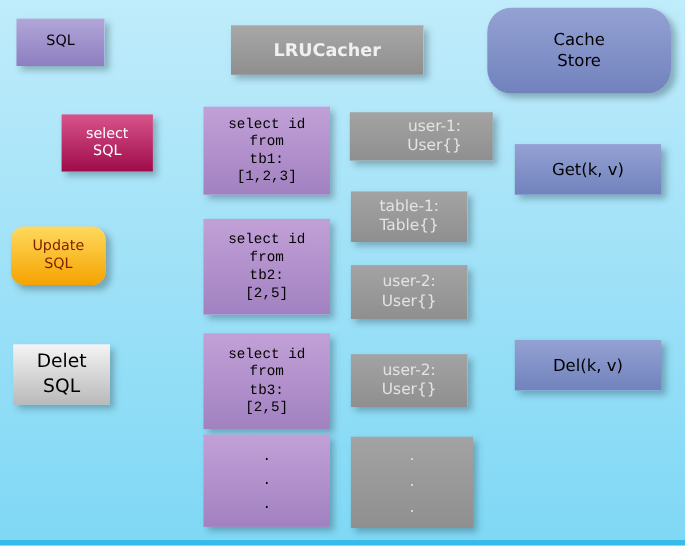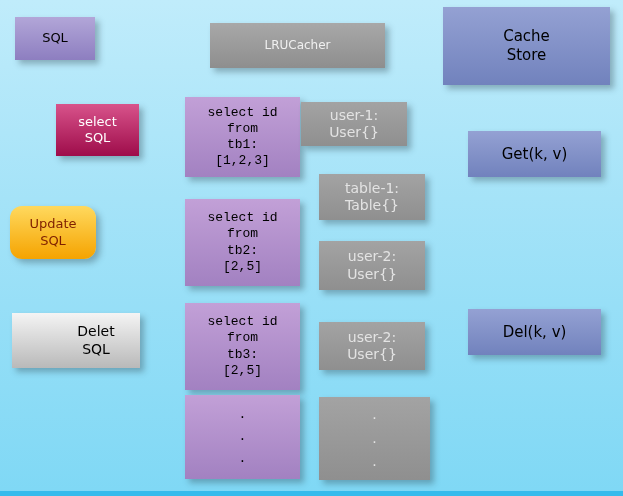--- a/index.html
+++ b/index.html
@@ -22,23 +22,23 @@
     text-align: center;
     white-space: pre-line;
     line-height: 1.25;
     box-shadow: 4px 4px 6px rgba(40, 60, 70, 0.35);
     color: #000;
   }
   
   .sql-purple   { background: linear-gradient(180deg, #b2a6d8 0%, #8d7ec0 100%); font-size: 13px; }
   .crimson      { background: linear-gradient(180deg, #d8538b 0%, #9e0c4a 100%); color: #ffffff; font-size: 13px; margin-left: 43px; }
   .orange       { background: linear-gradient(180deg, #ffd95e 0%, #f5a300 100%); color: #7f1f00; font-size: 13px; }
-  .silver       { background: linear-gradient(180deg, #f4f4f4 0%, #b9b9b9 100%); color: #000; font-size: 14px; padding-left: 40px; }
+  .silver       { background: linear-gradient(180deg, #f4f4f4 0%, #b9b9b9 100%); color: #000; font-size: 17px; }
   
-  .cacher-gray  { background: linear-gradient(180deg, #a8a8a8 0%, #8e8e8e 100%); color: #f0f0f0; font-size: 12px; }
+  .cacher-gray  { background: linear-gradient(180deg, #a8a8a8 0%, #8e8e8e 100%); color: #f0f0f0; font-size: 16px; font-weight: bold; }
   .query-violet { background: linear-gradient(180deg, #c2a0d7 0%, #a281c1 100%); color: #000; font-size: 13px; font-family: Liberation Mono, monospace; }
   .entry-gray   { background: linear-gradient(180deg, #a3a3a3 0%, #8f8f8f 100%); color: #e3e3e3; font-size: 14px; }
   
   .store-blue   { background: linear-gradient(180deg, #94a1d3 0%, #7182bd 100%); color: #000; font-size: 15px; }
   .dots { line-height: 1.7; }
   .bottom-strip {
     position: absolute;
     left: 0; bottom: 0;
     width: 100%; height: 5px;
     background: #35bbec;
@@ -74,37 +74,37 @@
 
   <div class="box query-violet" style="left:185px; top:303px; width:115px; height:87px;">select id
 from
 tb3:
 [2,5]</div>
 
   <div class="box query-violet dots" style="left:185px; top:395px; width:115px; height:84px;">.
 .
 .</div>
 
-  <div class="box entry-gray" style="left:301px; top:102px; width:106px; height:44px;">user-1:
+  <div class="box entry-gray" style="left:318px; top:102px; width:106px; height:44px;padding-left:24px;">user-1:
 User{}</div>
 
   <div class="box entry-gray" style="left:319px; top:174px; width:106px; height:46px;">table-1:
 Table{}</div>
 
   <div class="box entry-gray" style="left:319px; top:241px; width:106px; height:49px;">user-2:
 User{}</div>
 
   <div class="box entry-gray" style="left:319px; top:322px; width:106px; height:48px;">user-2:
 User{}</div>
 
   <div class="box entry-gray dots" style="left:319px; top:397px; width:111px; height:83px;">.
 .
 .</div>
 
-  <div class="box store-blue" style="left:443px; top:7px; width:167px; height:78px;">Cache
+  <div class="box store-blue" style="left:443px; top:7px; width:167px; height:78px;border-radius:22px;">Cache
 Store</div>
 
   <div class="box store-blue" style="left:468px; top:131px; width:133px; height:46px;">Get(k, v)</div>
 
 
   <div class="box store-blue" style="left:468px; top:309px; width:133px; height:46px;">Del(k, v)</div>
 
   <div class="bottom-strip"></div>
 
 </div>

